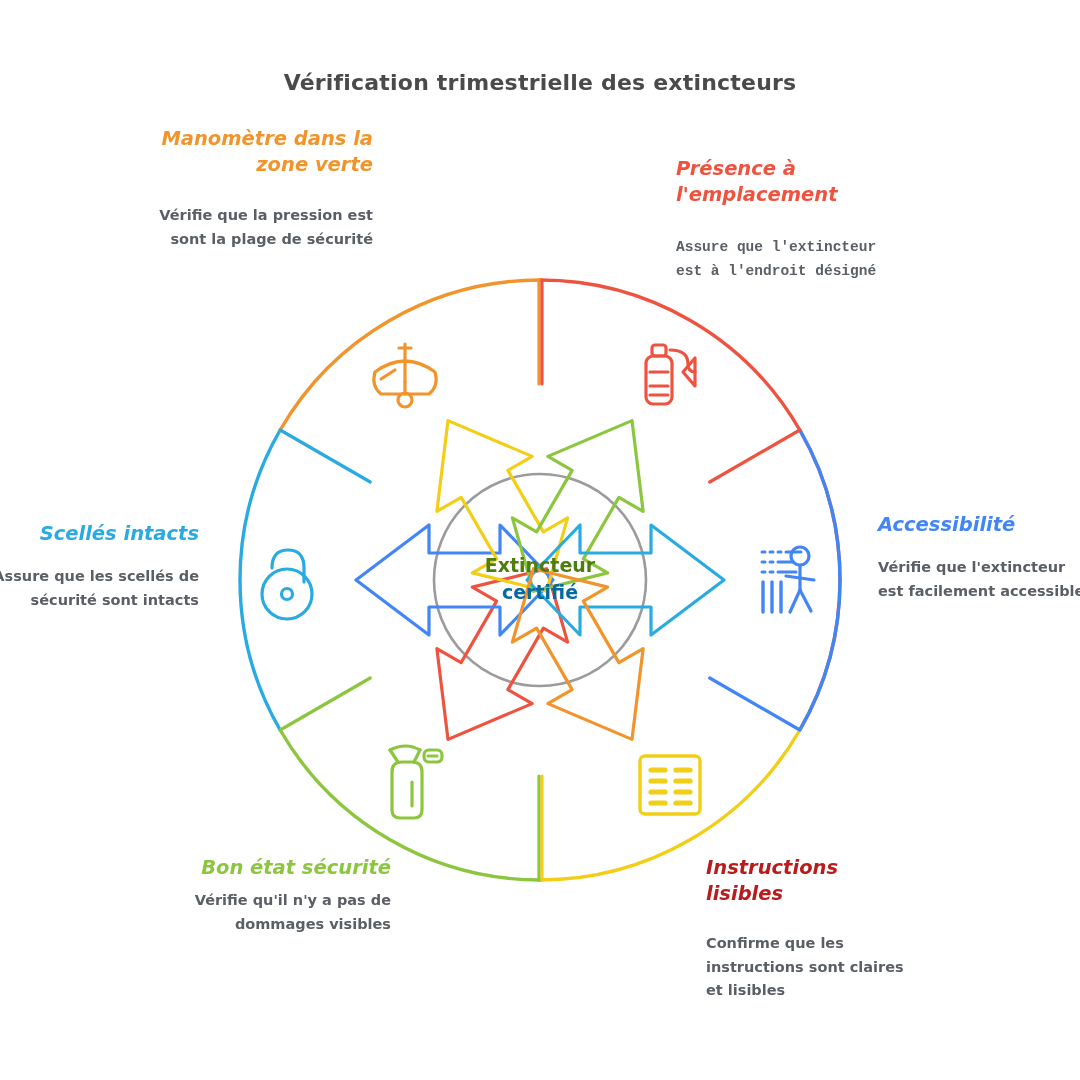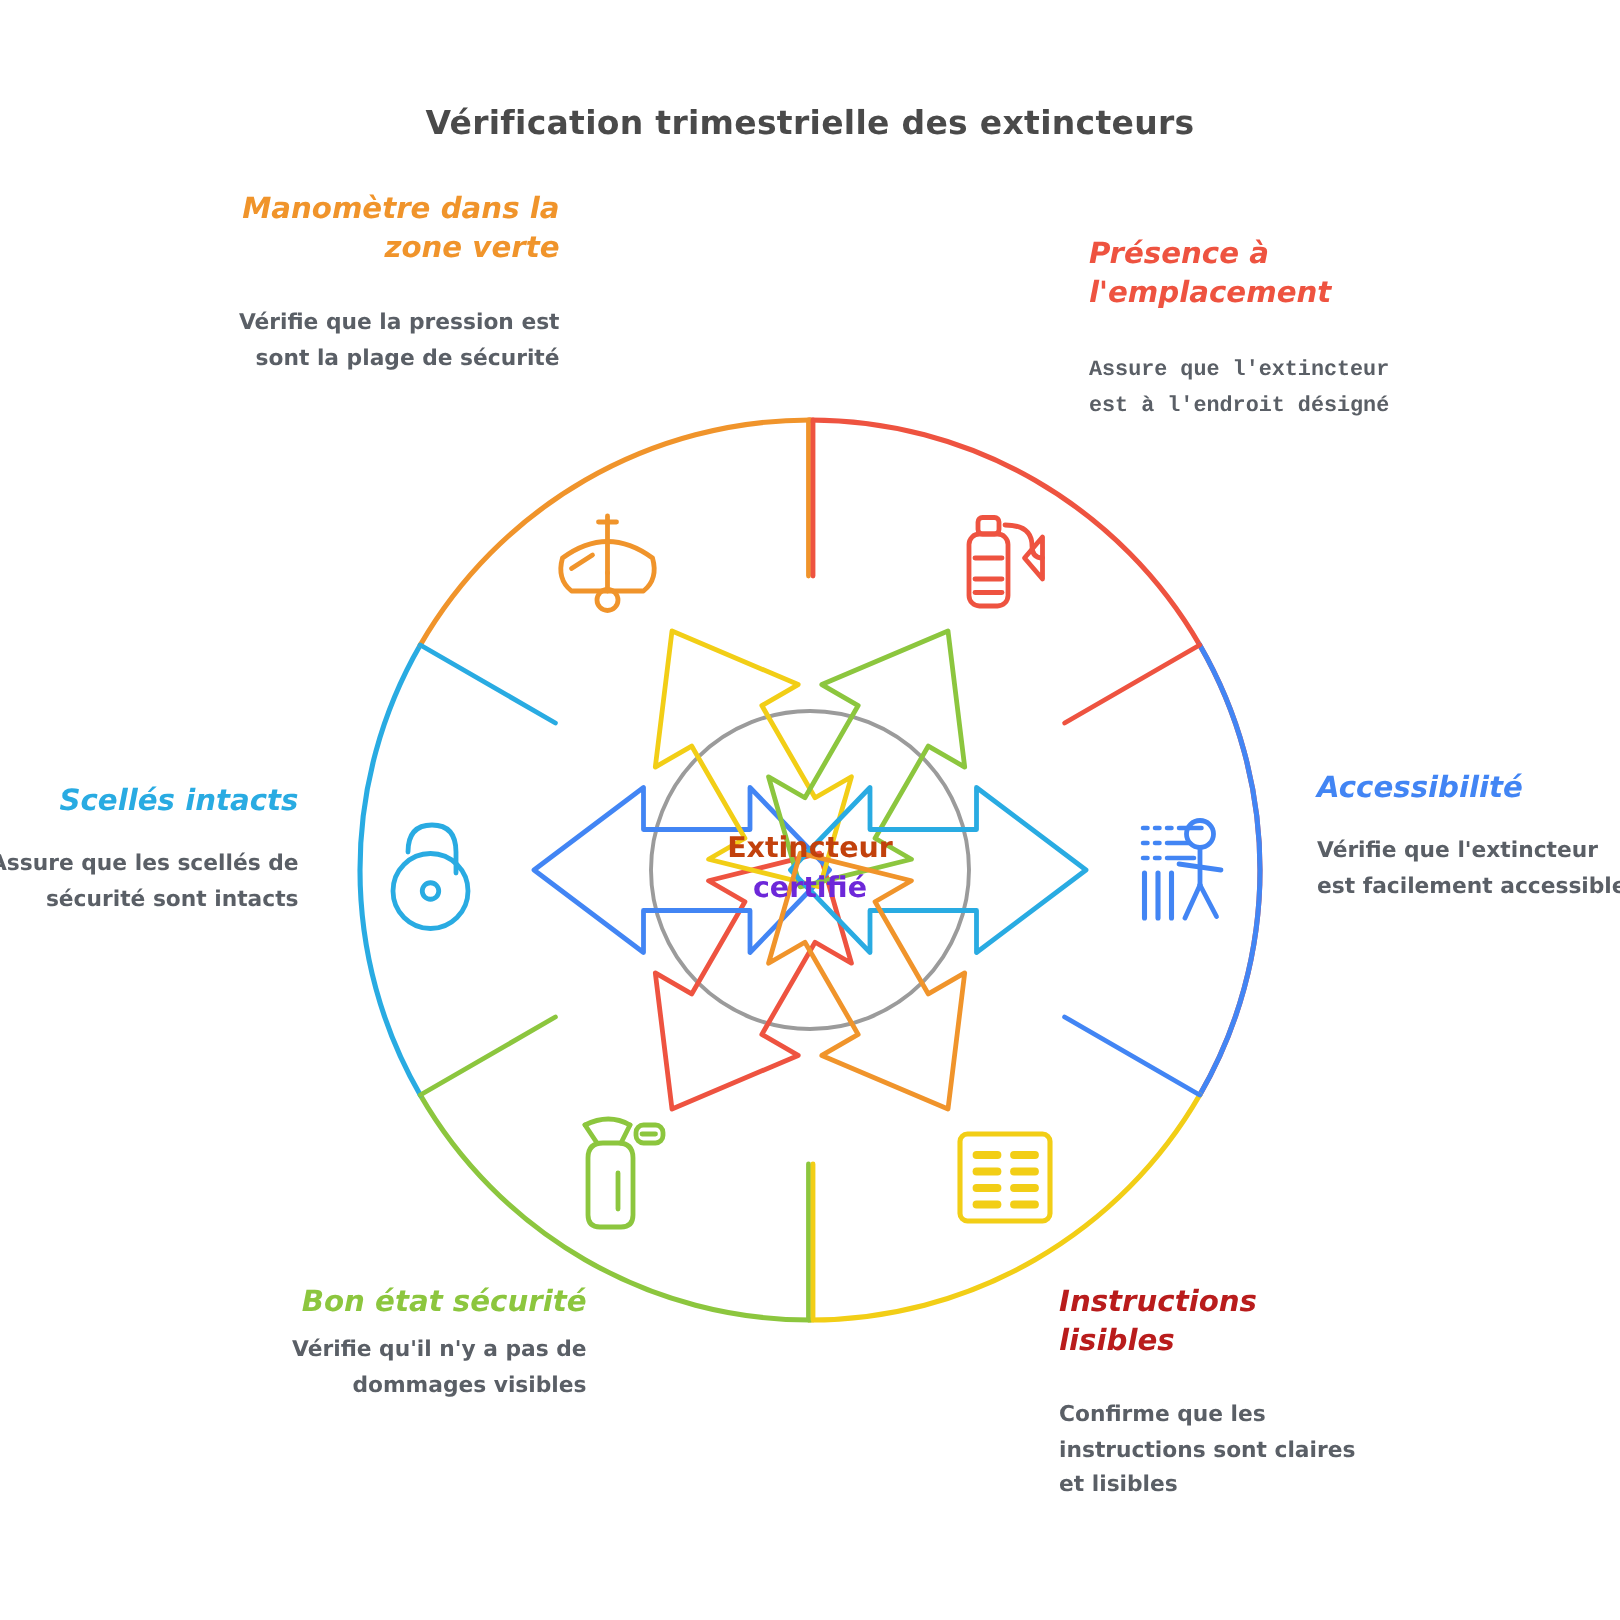--- a/index.html
+++ b/index.html
@@ -38,21 +38,21 @@
     font-size:14.5px;
     font-weight:bold;
     line-height:1.62;
     color:#5a5f66;
     margin:0;
   }
   .label.right{text-align:left;}
   .label.left{text-align:right;}
 
   
-  #lbl-0{left:726px;top:156px;}          
+  #lbl-0{left:676px;top:156px;}          
   #lbl-0 .desc{margin-top:28px;font-family:Liberation Mono, monospace;}
   #lbl-1{left:878px;top:512px;}          
   #lbl-1 .desc{margin-top:18px;}
   #lbl-2{left:706px;top:855px;}          
   #lbl-2 .desc{margin-top:25px;}
   #lbl-3{left:176px;top:855px;}          
   #lbl-3 .desc{margin-top:8px;}
   #lbl-4{left:-16px;top:521px;}          
   #lbl-4 .desc{margin-top:18px;}
   #lbl-5{left:158px;top:126px;}          
@@ -250,22 +250,22 @@
 
     <g fill="none" stroke="#29ABE2" stroke-width="3.2" stroke-linejoin="round" stroke-linecap="round">
       <path d="M 272 568 q 0 -18 16 -18 q 16 0 16 18 l 0 14"></path>
       <circle cx="287" cy="594" r="25"></circle>
       <circle cx="287" cy="594" r="5.5"></circle>
     </g>
 
   </svg>
 
   <div style="position:absolute;left:440px;top:552px;width:200px;text-align:center;line-height:1.42;">
-    <div style="font-size:19px;font-weight:bold;color:#c2410c;">Extincteur</div>
-    <div style="font-size:19px;font-weight:bold;color:#6d28d9;">certifié</div>
+    <div style="font-size:19px;font-weight:bold;color:#4d7c0f;">Extincteur</div>
+    <div style="font-size:19px;font-weight:bold;color:#0369a1;">certifié</div>
   </div>
 
   <div class="label right" id="lbl-0">
     <p class="head" style="color:#EE5340">Présence à l'emplacement</p>
     <p class="desc">Assure que l'extincteur est à l'endroit désigné</p>
   </div>
 
   <div class="label right" id="lbl-1">
     <p class="head" style="color:#4285F4">Accessibilité</p>
     <p class="desc">Vérifie que l'extincteur est facilement accessible</p>

